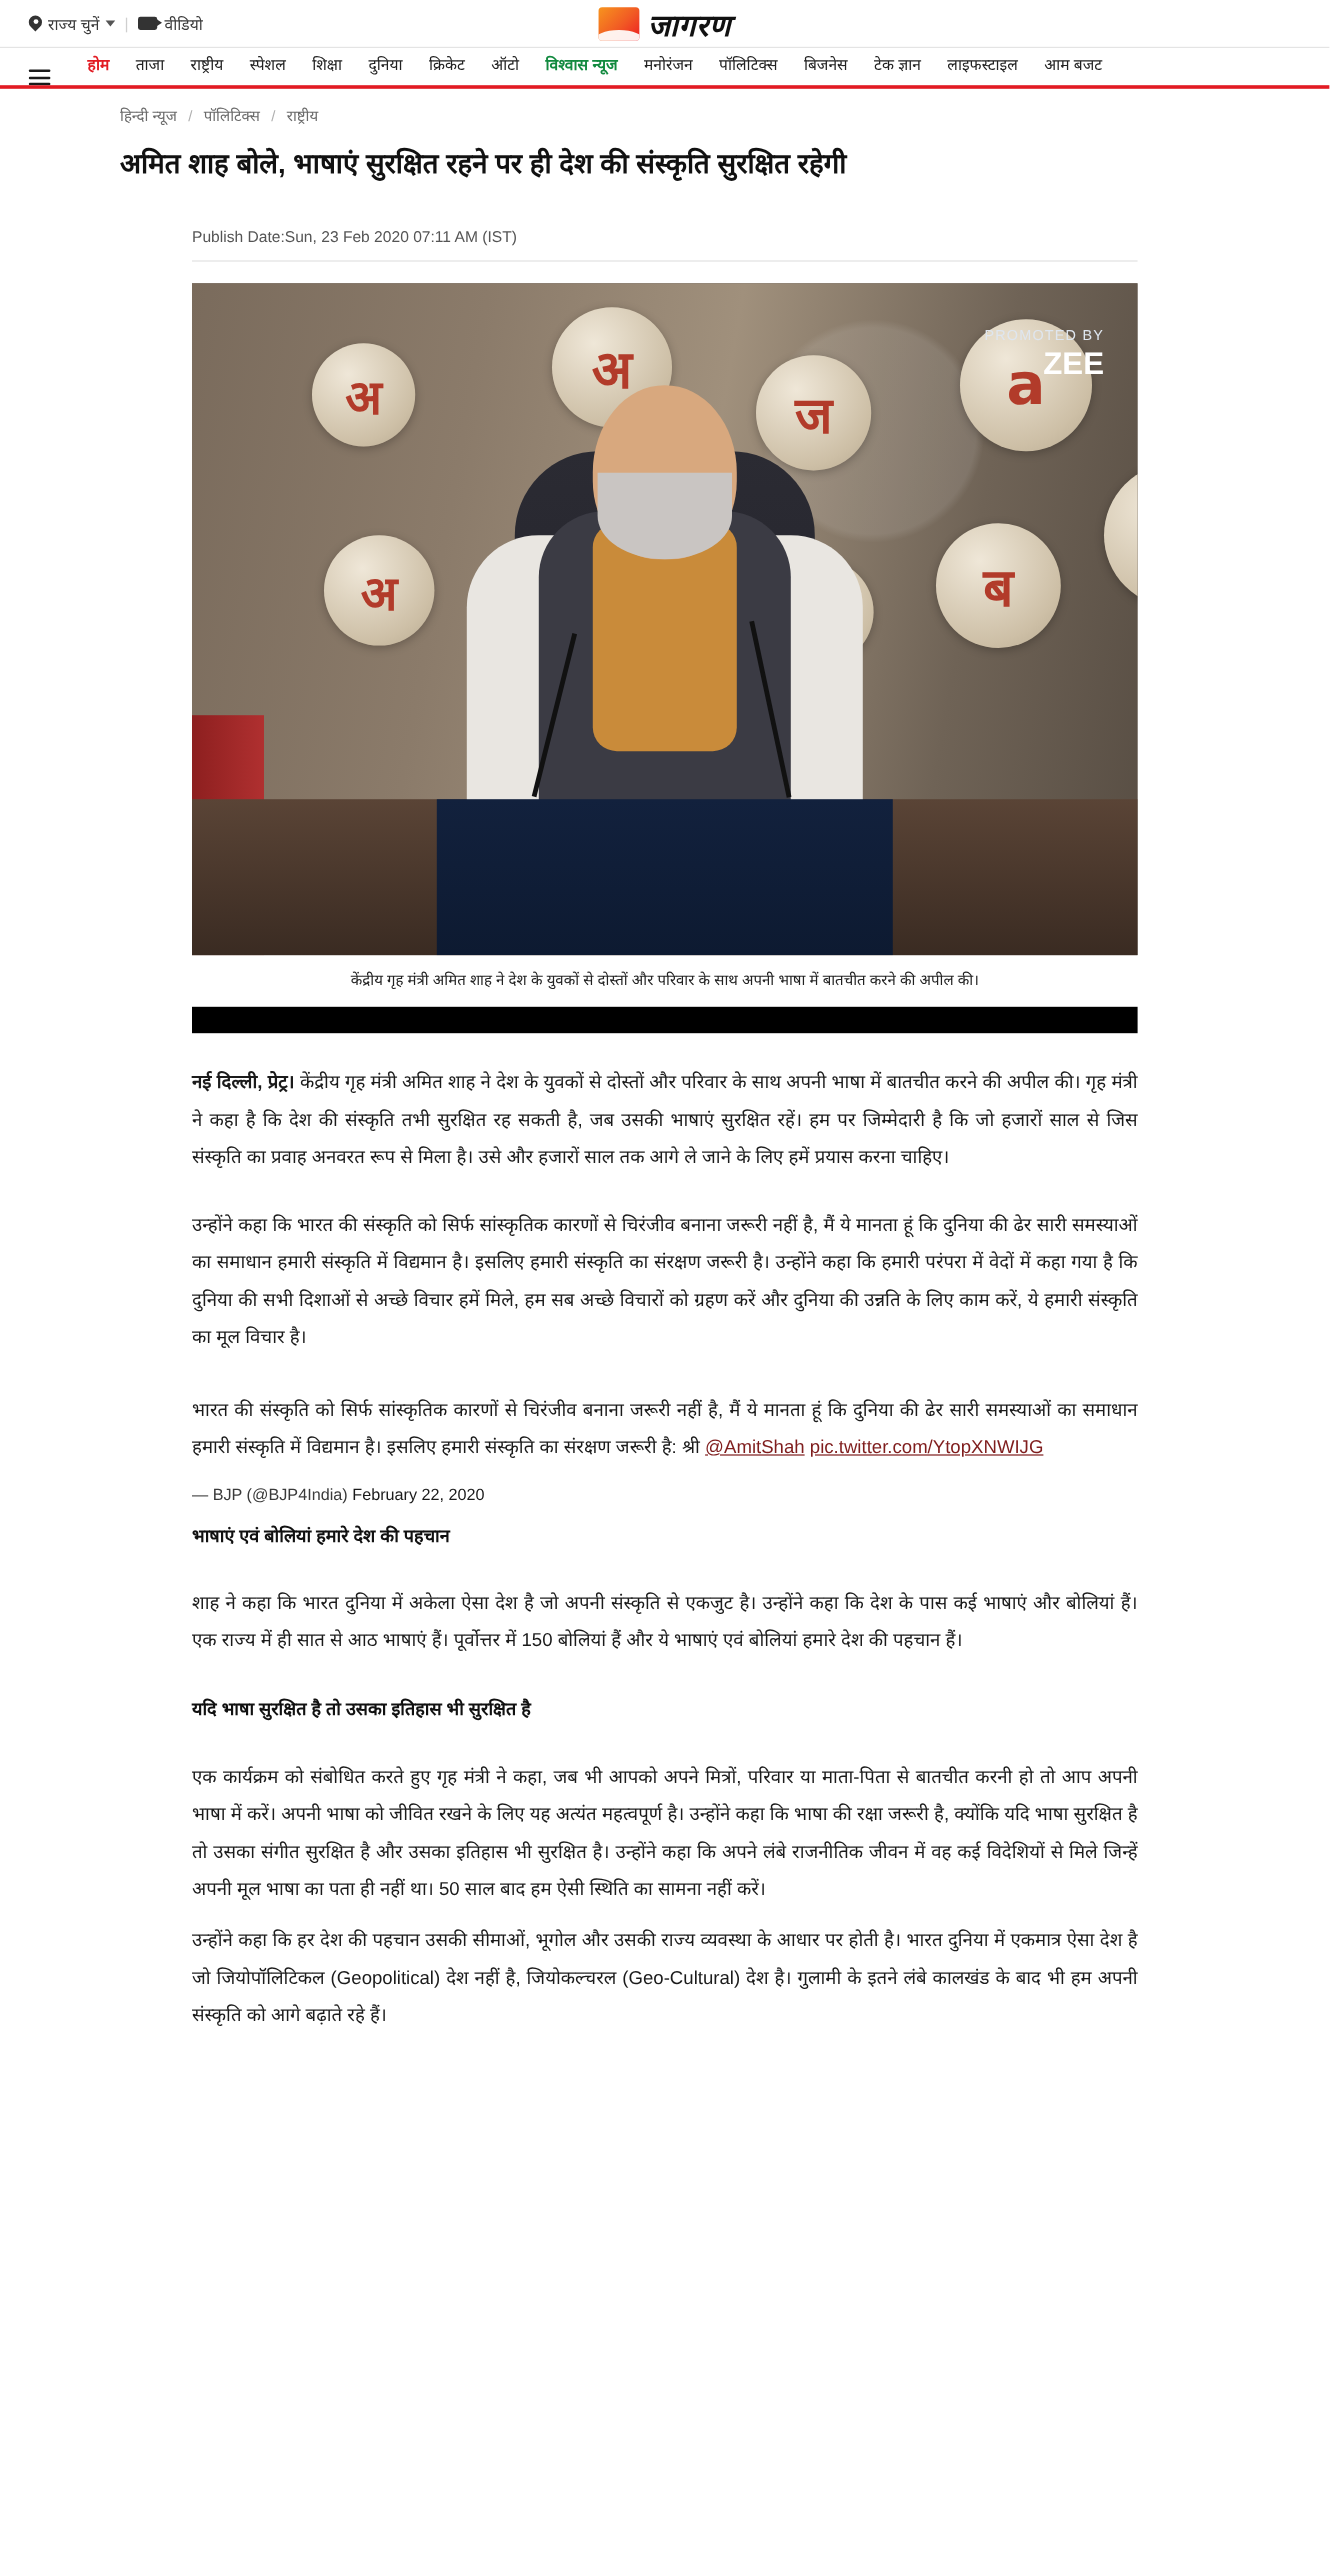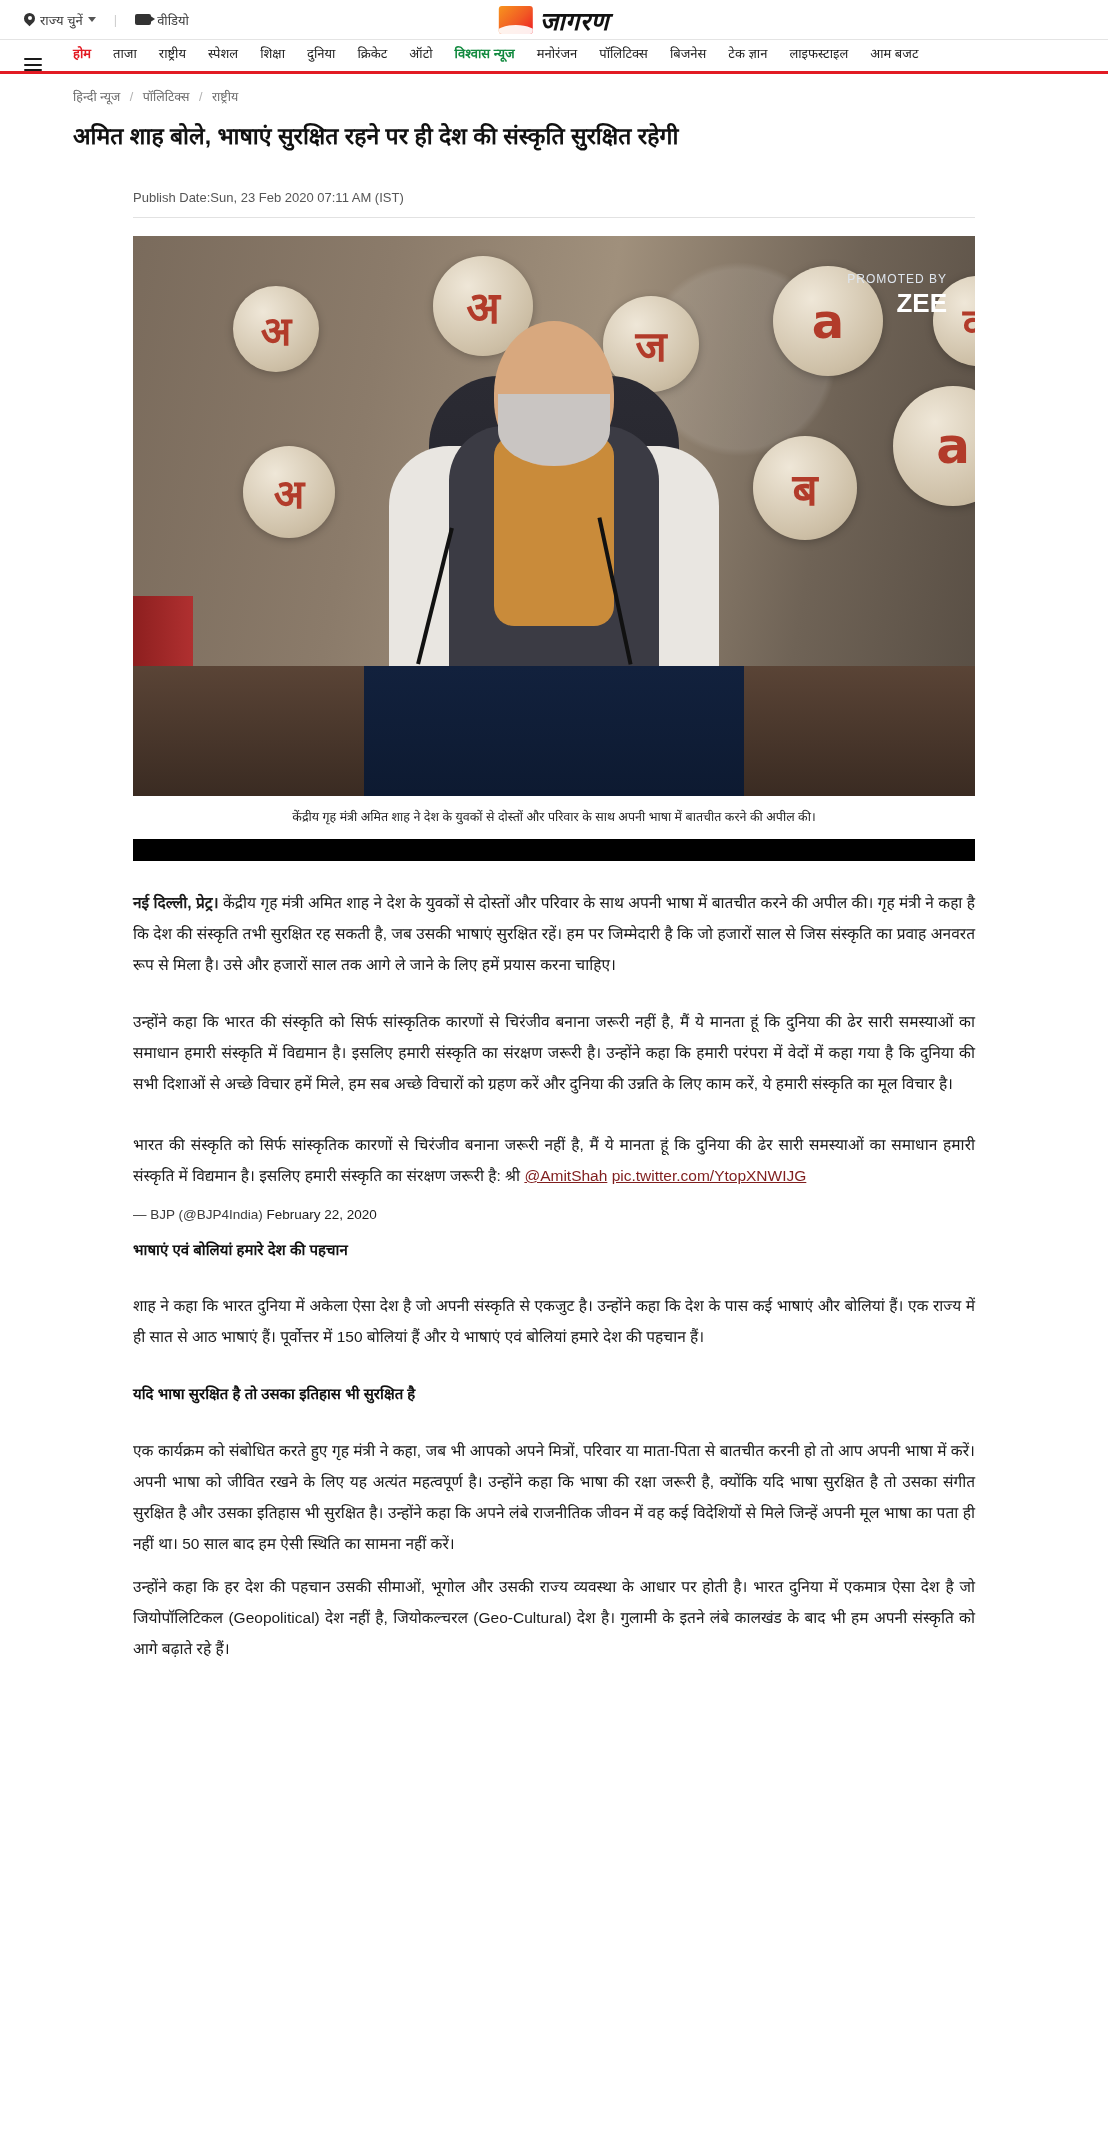--- a/index.html
+++ b/index.html
@@ -16,21 +16,20 @@
     display: flex;
     align-items: center;
     padding: 0 24px;
     border-bottom: 1px solid #e4e4e4;
     position: relative;
     background: #fff;
   }
   .topbar-left {
     display: flex;
     align-items: center;
-    gap: 10px;
     font-size: 13px;
     color: #3a3a3a;
   }
   .pin-icon { width: 11px; height: 14px; display: inline-block; position: relative; }
   .pin-icon::before {
     content: ""; position: absolute; left: 0; top: 0;
     width: 11px; height: 11px; border-radius: 50% 50% 50% 0;
     transform: rotate(-45deg); background: #333;
   }
   .pin-icon::after {
@@ -94,21 +93,21 @@
   }
   .hamburger span { display: block; height: 2px; background: #1a1a1a; border-radius: 1px; }
   .nav-item {
     padding: 0 11px; color: #222; cursor: pointer; line-height: 34px;
     flex: none;
   }
   .nav-item.active { color: #e21b23; font-weight: bold; }
   .nav-item.green { color: #128a3f; font-weight: bold; }
 
   
-  .wrap { padding: 0 73px; }
+  .wrap { padding: 0 100px; }
 
   .breadcrumb {
     font-size: 12.5px; color: #6a6a6a; padding: 14px 0 6px 0;
   }
   .breadcrumb .crumb { cursor: pointer; }
   .breadcrumb .sep { margin: 0 6px; color: #b0b0b0; }
 
   h1.headline {
     font-size: 23px; line-height: 1.35; font-weight: bold;
     color: #111; margin: 10px 0 0 0;

